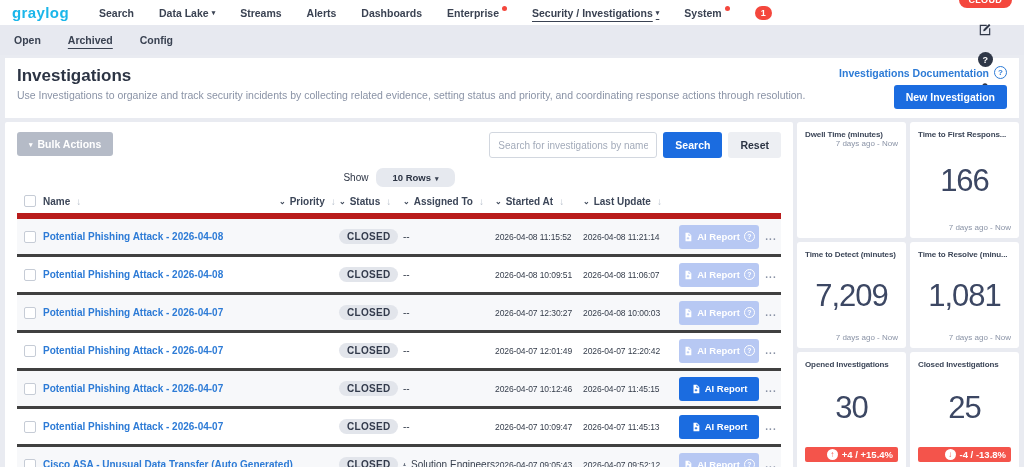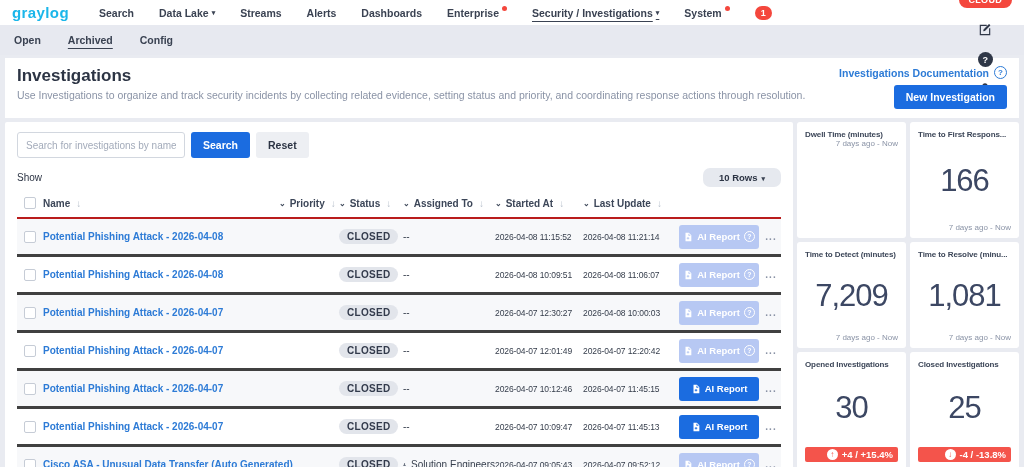--- a/index.html
+++ b/index.html
@@ -39,25 +39,25 @@
   .table-card{flex:1;background:#fff;border-radius:2px;padding:10px 12px 0;overflow:hidden;}
   
   .toolbar{display:flex;justify-content:space-between;align-items:flex-start;}
   .bulk-btn{background:#b5bbc7;color:#fff;font-size:10.5px;font-weight:600;padding:6px 12px;border-radius:3px;border:none;display:inline-flex;align-items:center;gap:5px;}
   .bulk-btn .caret{color:#fff;}
   .search-group{display:flex;gap:6px;align-items:center;}
   .search-input{width:168px;height:26px;border:1px solid #d2d7df;border-radius:3px;font-size:10px;padding:0 8px;color:#38404e;font-family:"Liberation Sans",sans-serif;}
   .search-input::placeholder{color:#a3abba;}
   .btn-search{background:#1b6ce0;color:#fff;font-size:10.5px;font-weight:600;height:26px;padding:0 12px;border-radius:3px;border:none;cursor:pointer;}
   .btn-reset{background:#edeff3;color:#2c3444;font-size:10.5px;font-weight:600;height:26px;padding:0 12px;border-radius:3px;border:none;cursor:pointer;}
-  .show-row{display:flex;justify-content:space-between;align-items:center;gap:8px;margin:10px 0 2px;font-size:10px;color:#2c3444;}
+  .show-row{display:flex;justify-content:center;align-items:center;gap:8px;margin:10px 0 2px;font-size:10px;color:#2c3444;}
   .rows-btn{background:#e6e9ef;font-size:9.5px;font-weight:700;padding:4px 16px;border-radius:7px;color:#2c3444;border:none;cursor:pointer;display:inline-flex;align-items:center;gap:4px;}
   
   .tgrid{display:grid;grid-template-columns:26px 236px 60px 64px 92px 88px 94px 84px 1fr;align-items:center;}
-  .thead{height:30px;font-size:10px;font-weight:700;color:#3c4658;border-bottom:2px solid #b91c1c;}
+  .thead{height:30px;font-size:10px;font-weight:700;color:#3c4658;border-bottom:6px solid #b91c1c;}
   .th{display:inline-flex;align-items:center;cursor:pointer;white-space:nowrap;}
   .fchev{font-size:8px;color:#3c4658;margin-right:4px;cursor:pointer;}
   .sort{color:#b9c1cd;font-size:10px;margin-left:6px;font-weight:400;cursor:pointer;}
   .trow{height:38px;border-bottom:3px solid #404040;font-size:10px;color:#38404e;}
   .tbody .trow:nth-child(odd){background:#f7f8fa;}
   .cell{overflow:visible;white-space:nowrap;}
   .center{text-align:center;display:flex;justify-content:center;}
   .cb{width:12px;height:12px;border:1px solid #c6ccd6;border-radius:2px;background:#fff;display:inline-block;cursor:pointer;}
   .name-link{color:#2d7bd6;font-weight:600;cursor:pointer;text-decoration:none;}
   .status-pill{background:#e2e5eb;color:#333b4c;font-size:10px;font-weight:700;padding:2px 8px;border-radius:8px;letter-spacing:.3px;}
@@ -149,20 +149,24 @@
         <span class="help-icon">?</span>
       </span>
     <button class="btn-primary">New Investigation</button>
   </div>
 </header>
 
 <div class="main">
 
   <section class="table-card">
     <div class="toolbar">
+      <button class="bulk-btn" disabled="">
+          <span class="caret">▾</span>
+          <span>Bulk Actions</span>
+        </button>
       <div class="search-group">
         <input class="search-input" type="text" placeholder="Search for investigations by name..." style="">
         <button class="btn-search">Search</button>
         <button class="btn-reset">Reset</button>
       </div>
     </div>
     <div class="show-row">
       <span>Show</span>
       <button class="rows-btn">
           <span>10 Rows</span>

